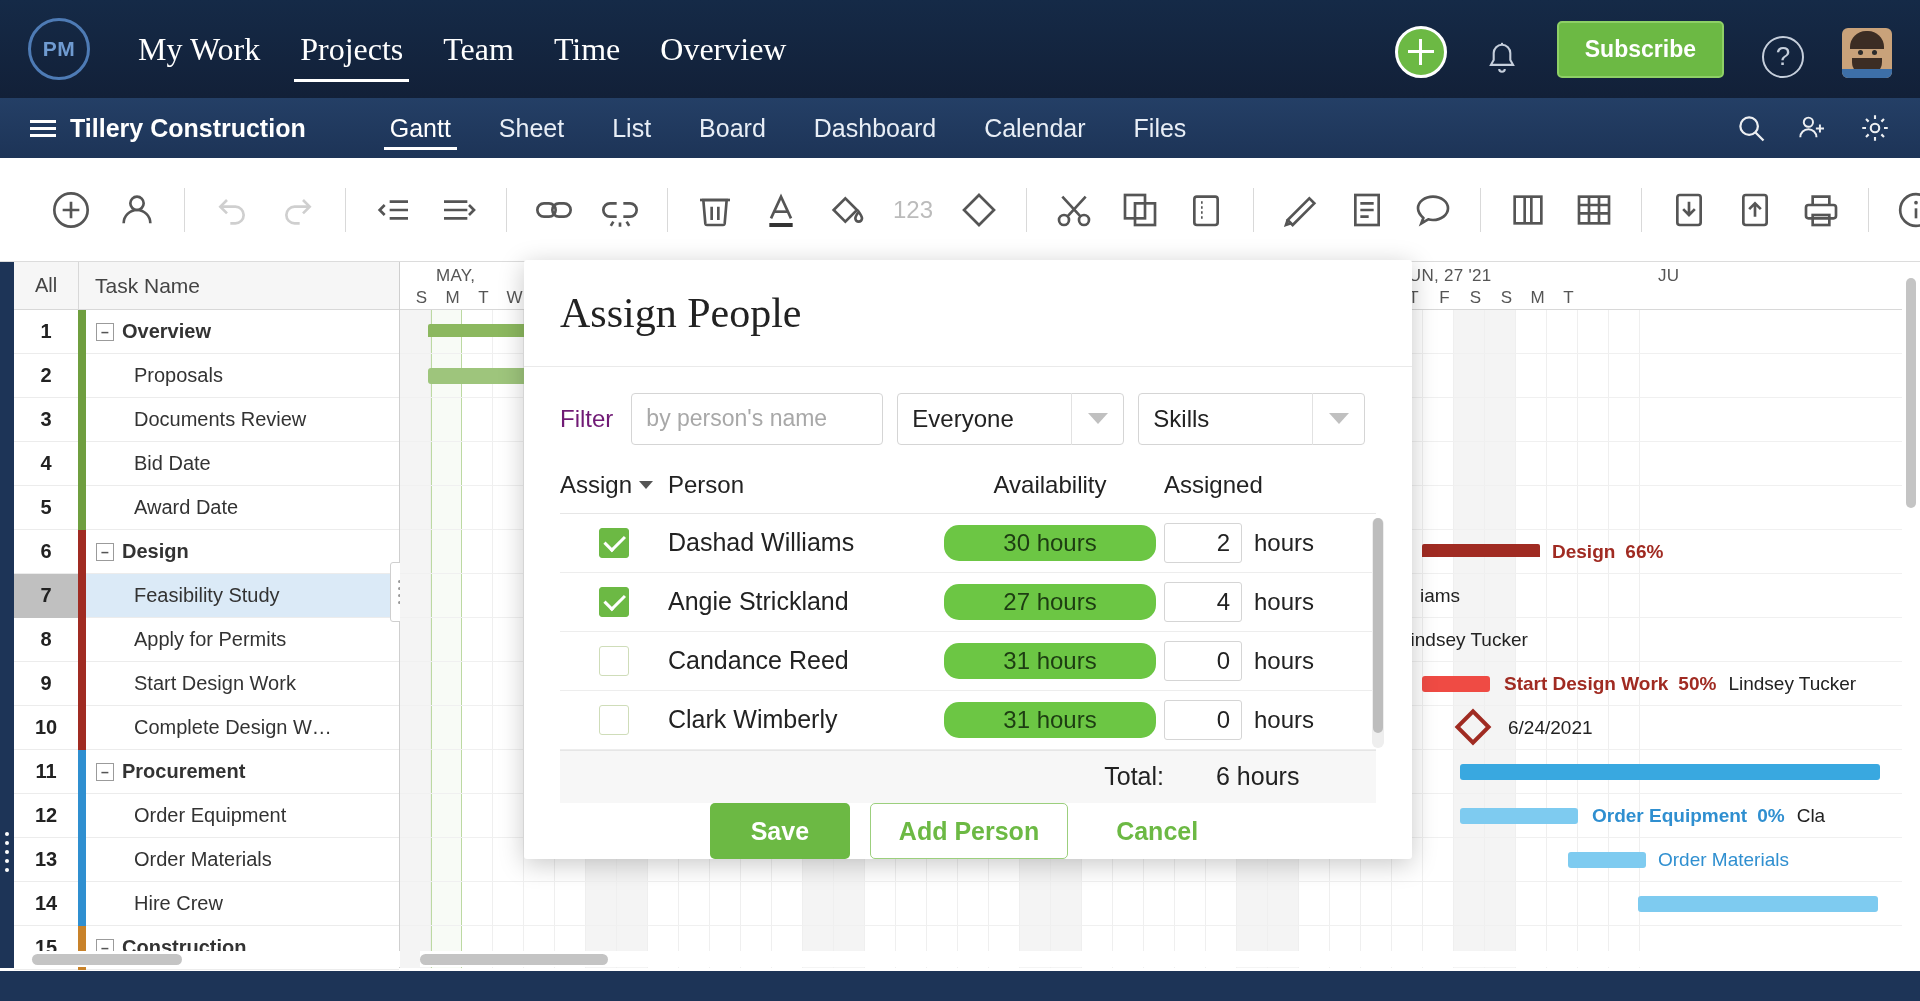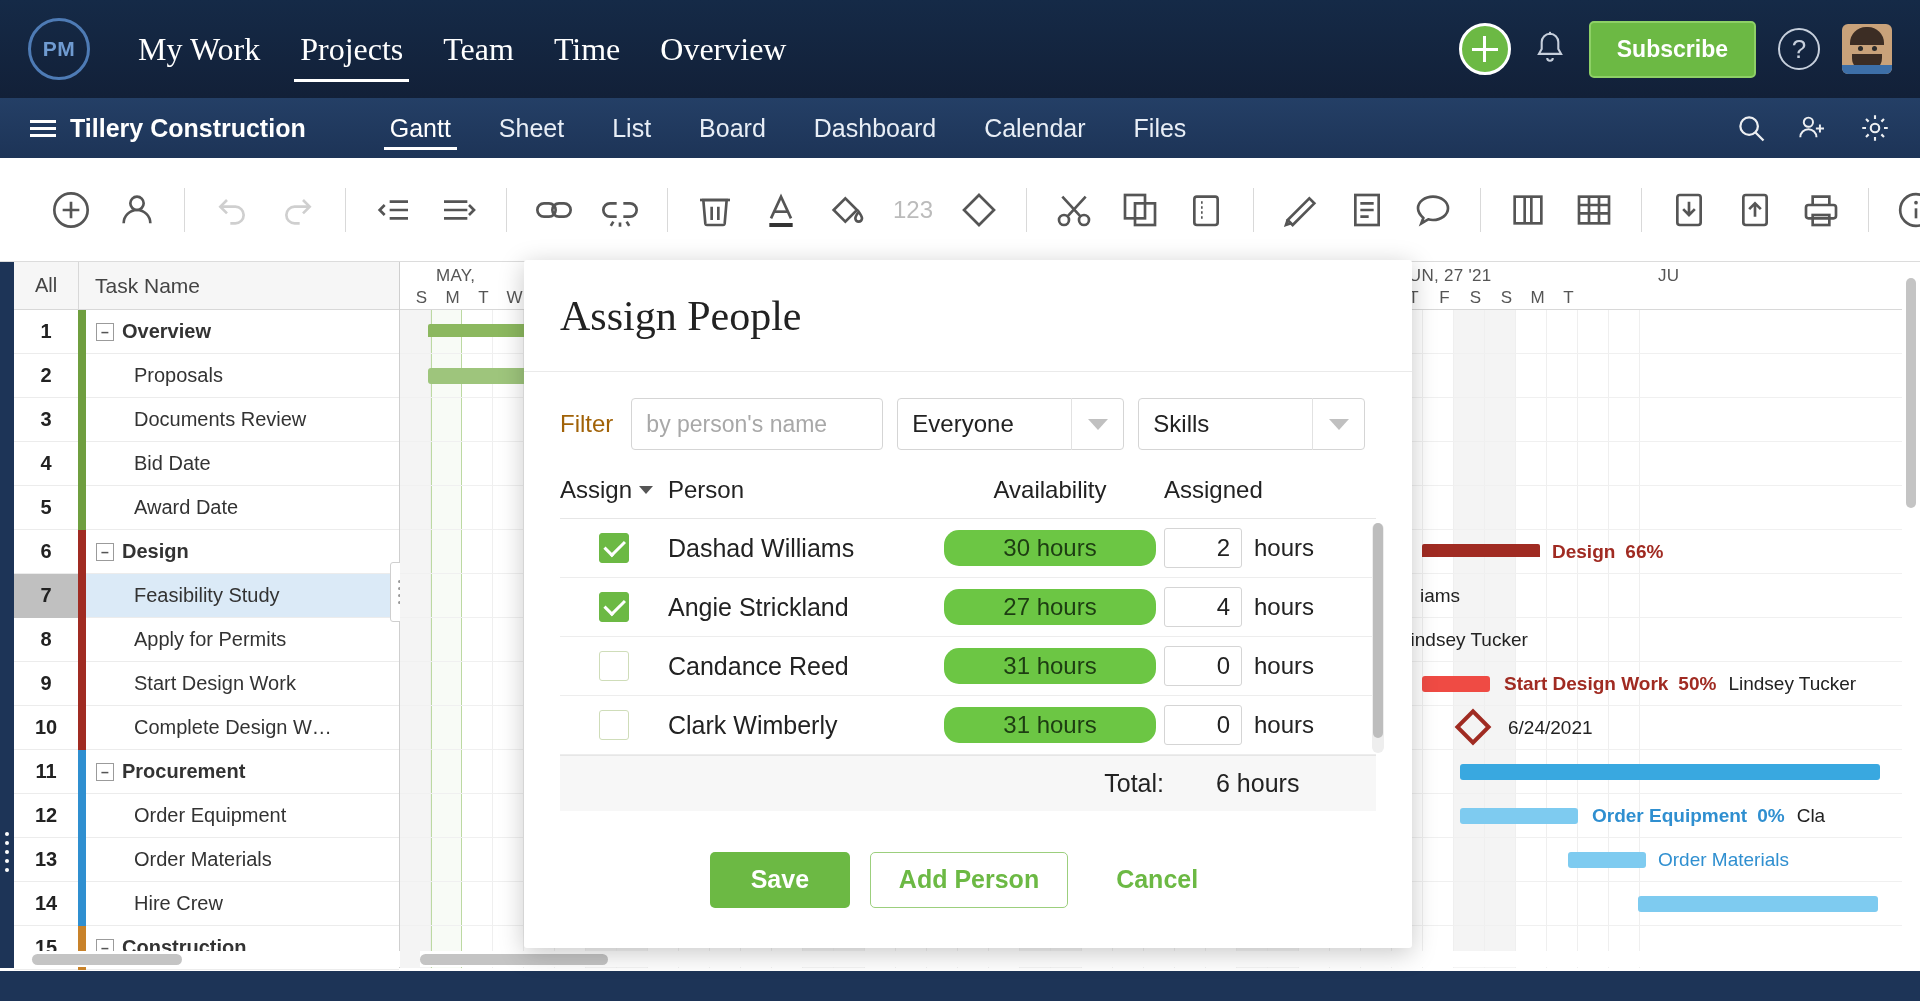--- a/index.html
+++ b/index.html
@@ -24,21 +24,21 @@
   }
   .mainmenu { display:flex; align-items:center; margin-left:28px; height:98px; }
   .mainmenu a {
     color:#ffffff; font-family:"Liberation Serif", serif;
     font-size:32px; padding:0 20px; text-decoration:none;
     height:98px; display:flex; align-items:center; position:relative;
   }
   .mainmenu a.active::after{
     content:""; position:absolute; left:14px; right:14px; bottom:16px; height:3px; background:#fff;
   }
-  .topright { margin-left:auto; display:flex; align-items:center; gap:22px; margin-right:28px; }
+  .topright { margin-left:auto; display:flex; align-items:flex-end; gap:38px; margin-right:28px; }
   .addbtn{ width:52px;height:52px;border-radius:50%;background:#6cb944;border:3px solid #fff;
     display:flex;align-items:center;justify-content:center; }
   .addbtn .h{position:absolute;width:26px;height:3px;background:#fff;}
   .addbtn .v{position:absolute;width:3px;height:26px;background:#fff;}
   .addbtn-inner{position:relative;width:26px;height:26px;display:flex;align-items:center;justify-content:center;}
   .bell { width:34px;height:36px; }
   .subscribe{
     background:#6cb944;color:#fff;border:2px solid #8ed066;border-radius:5px;
     font-size:23px;font-weight:bold;padding:13px 26px;white-space:nowrap;
   }
@@ -134,28 +134,28 @@
   .hscroll2{position:absolute;left:420px;bottom:34px;right:36px;height:16px;background:#fff;}
   .hscroll2 .thumb{position:absolute;left:0;top:3px;width:188px;height:11px;background:#c4c4c4;border-radius:6px;}
   .vscroll{position:absolute;right:2px;top:268px;width:14px;height:690px;}
   .vscroll .thumb{position:absolute;left:2px;top:10px;width:10px;height:230px;background:#c4c4c4;border-radius:6px;}
 
   .bottombar{position:absolute;left:0;bottom:0;width:1920px;height:30px;background:#1d3457;}
 
   
   .overlay{position:absolute;left:0;top:0;width:1920px;height:1001px;background:rgba(255,255,255,0);}
   .modal{
-    position:absolute;left:524px;top:260px;width:888px;height:688px;background:#fff;
+    position:absolute;left:524px;top:260px;width:888px;height:599px;background:#fff;
     border-radius:3px;box-shadow:0 5px 26px rgba(0,0,0,.22);
     display:flex;flex-direction:column;
   }
   .modal-head{height:112px;display:flex;align-items:center;padding-left:36px;border-bottom:1px solid #eaeaea;}
   .modal-title{font-family:"Liberation Serif", serif;font-size:42px;color:#222;}
   .filter-row{display:flex;align-items:center;padding:26px 36px 12px 36px;gap:14px;}
-  .filter-label{font-size:24px;color:#a16207;margin-right:4px;}
+  .filter-label{font-size:24px;color:#701a75;margin-right:4px;}
   .finput{
     width:252px;height:52px;border:1px solid #d5d5d5;border-radius:4px;background:#fff;
     font-size:23px;color:#a8a8a8;padding:0 14px;display:flex;align-items:center;
     font-family:"Liberation Sans",sans-serif;
   }
   .fselect{
     width:227px;height:52px;border:1px solid #d5d5d5;border-radius:4px;background:#fff;
     display:flex;align-items:center;
   }
   .fselect .val{flex:1;font-size:24px;color:#222;padding-left:14px;}

